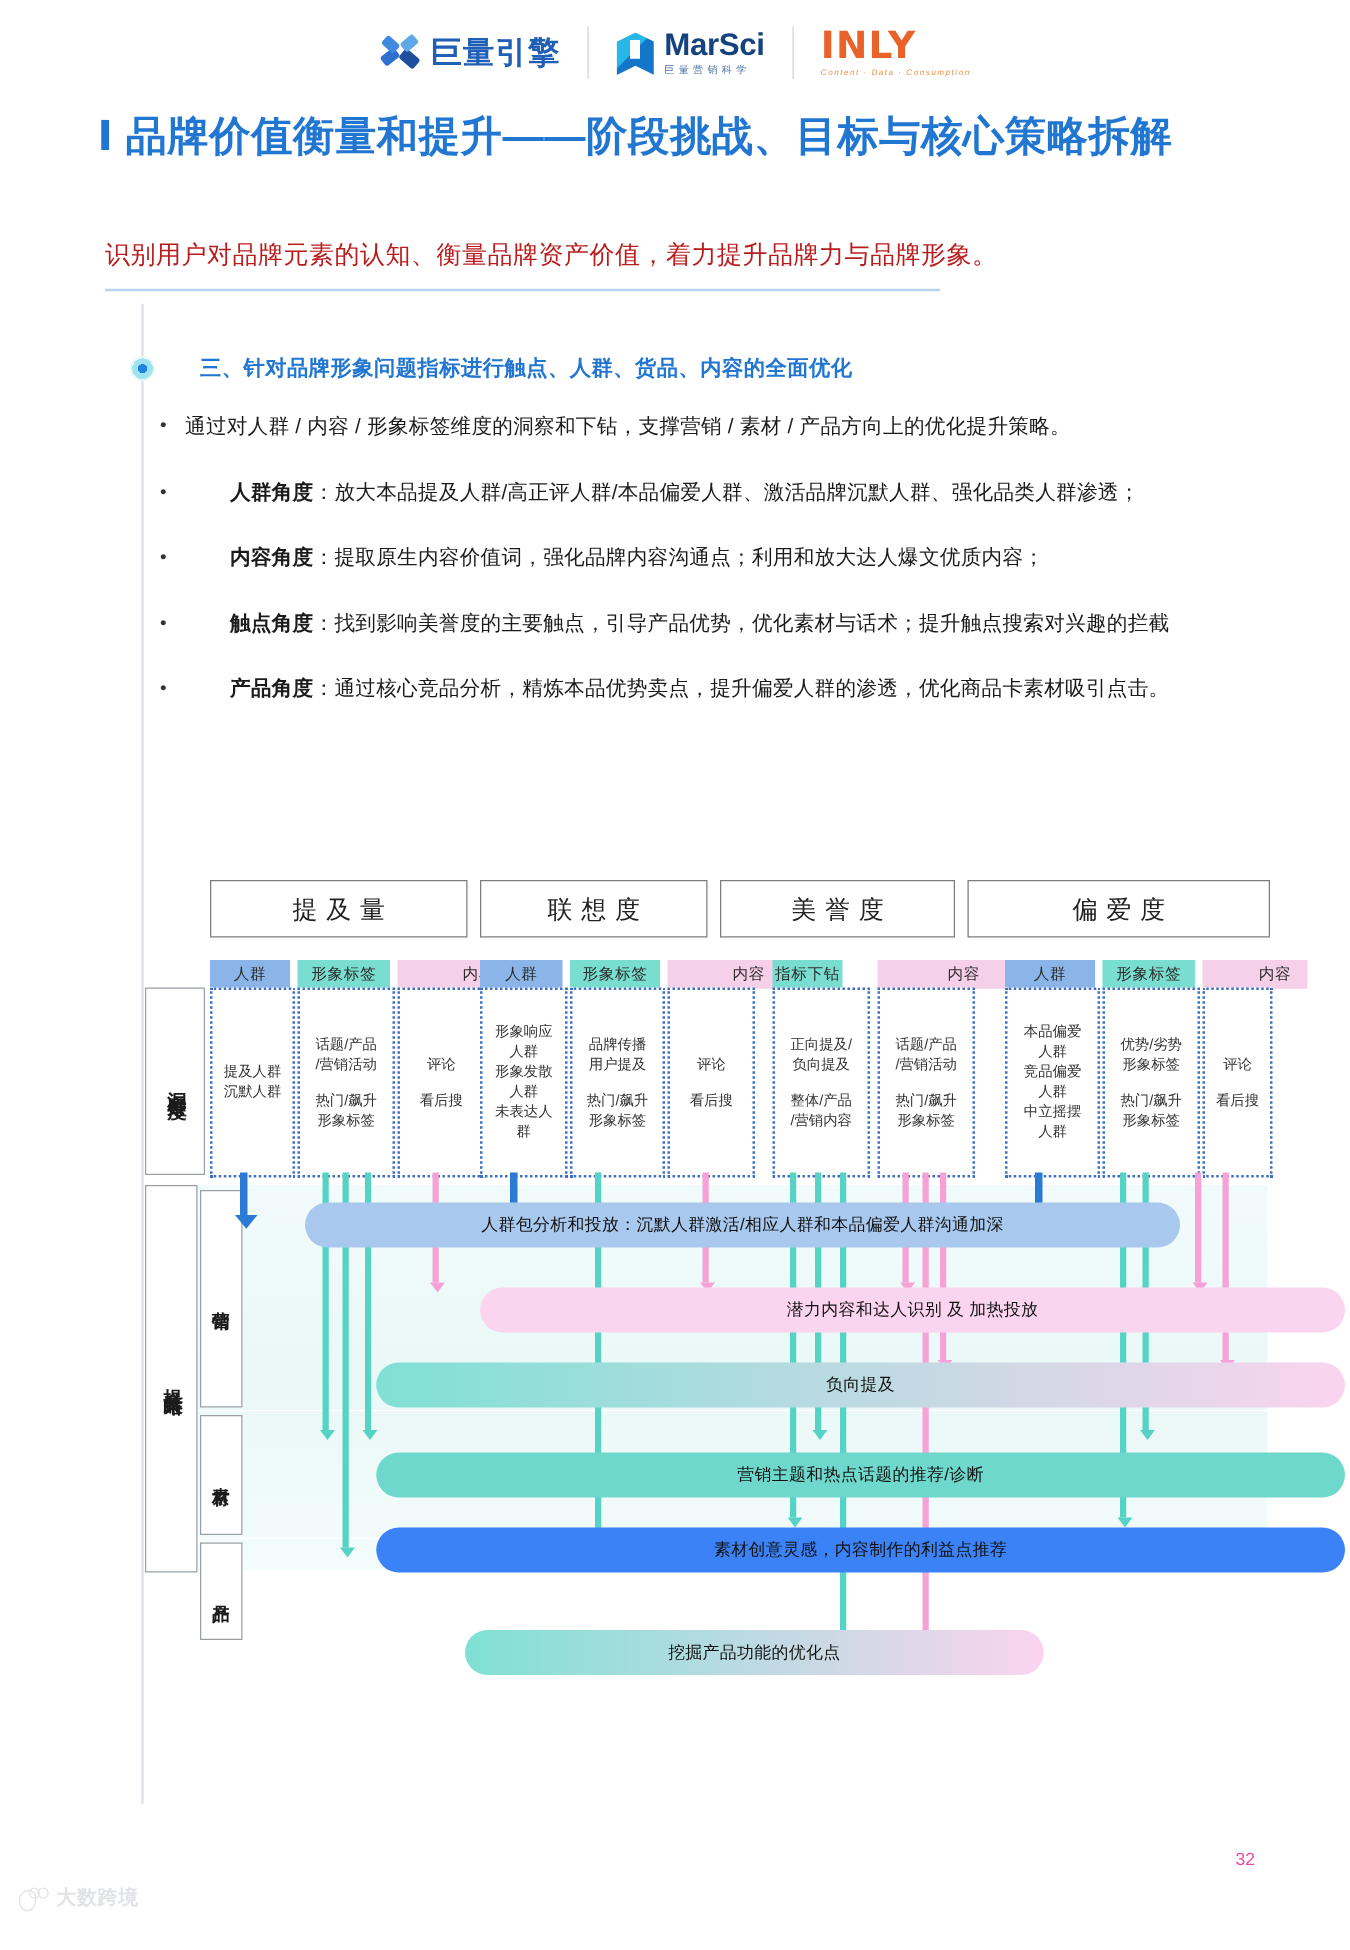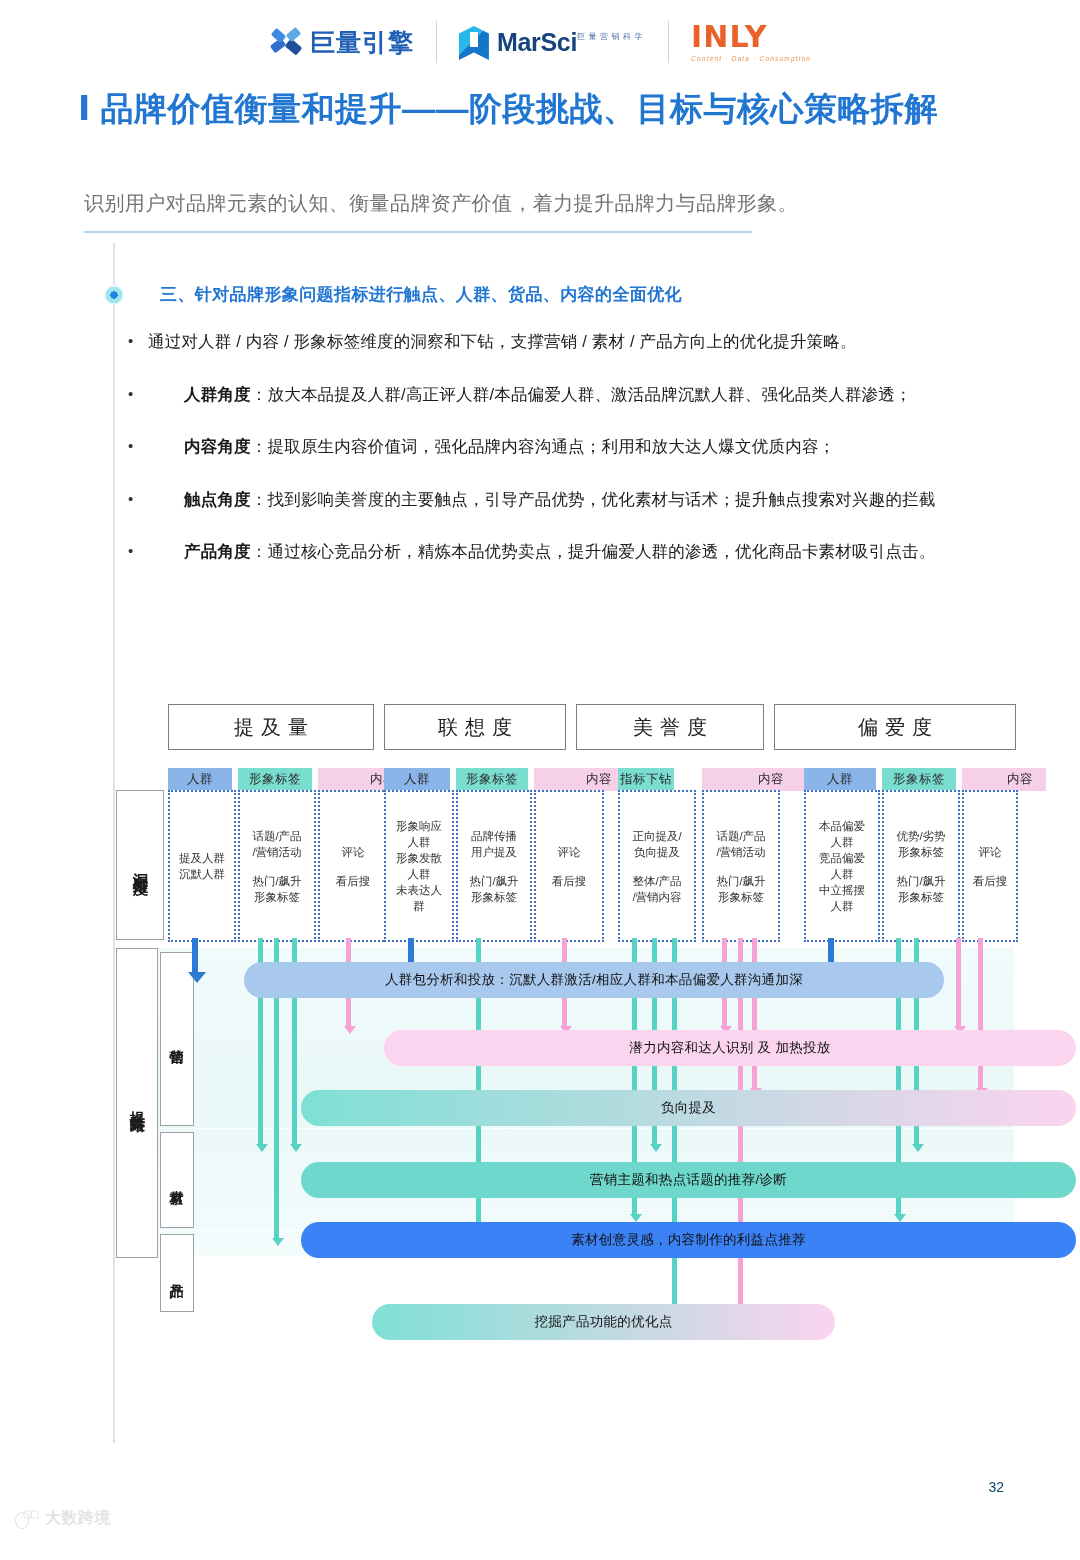--- a/index.html
+++ b/index.html
@@ -19,30 +19,30 @@
   .ju-b1{width:14px;height:9px;background:#2f6fd0;transform:rotate(-38deg);left:2px;top:16px;}
   .ju-b2{width:13px;height:9px;background:#3f8ae0;transform:rotate(42deg);left:3px;top:6px;}
   .ju-b3{width:15px;height:10px;background:#1e4f9c;transform:rotate(40deg);left:17px;top:17px;}
   .ju-b4{width:13px;height:9px;background:#5fa8e8;transform:rotate(-40deg);left:18px;top:5px;}
   .ju-txt{font-size:25px;font-weight:bold;color:#1f5fb5;letter-spacing:1px;line-height:1;}
   .mar-mark{width:30px;height:36px;position:relative;margin-right:8px;}
   .mar-cube{position:absolute;left:0;top:2px;width:30px;height:34px;
     background:linear-gradient(135deg,#27b7e8 0%,#27b7e8 45%,#1476c9 46%,#1476c9 100%);
     clip-path:polygon(0% 22%,50% 0%,100% 22%,100% 100%,50% 78%,0% 100%);}
   .mar-notch{position:absolute;left:11px;top:8px;width:8px;height:15px;background:#ffffff;}
-  .mar-texts{display:flex;flex-direction:row;line-height:1;}
+  .mar-texts{display:flex;flex-direction:column;line-height:1;}
   .mar-main{font-size:25px;font-weight:bold;color:#15437e;letter-spacing:-.3px;}
   .mar-sub{font-size:8px;color:#4a6fa0;letter-spacing:3.5px;margin-top:3px;}
   .inly-texts{display:flex;flex-direction:column;line-height:1;}
   .inly-main{font-size:30px;font-weight:bold;color:#e8622a;letter-spacing:1px;font-family:"DejaVu Sans",sans-serif;}
   .inly-sub{font-size:6.5px;color:#e8904a;letter-spacing:1.2px;margin-top:4px;font-style:italic;}
 
   
   .title{position:absolute;left:78px;top:88px;width:930px;font-size:33px;font-weight:bold;color:#2176d2;line-height:1.28;letter-spacing:.5px;}
-  .subtitle{position:absolute;left:84px;top:190px;width:940px;font-size:20px;color:#737373;letter-spacing:.4px;}
+  .subtitle{position:absolute;left:84px;top:190px;width:940px;font-size:20px;color:#b91c1c;letter-spacing:.4px;}
   .rule{position:absolute;left:84px;top:231px;width:668px;height:2px;background:#b9d3ef;}
 
   
   .tl-line{position:absolute;left:113px;top:243px;width:2px;height:1200px;background:#dfe4ea;}
   .tl-dot{position:absolute;left:104px;top:285px;width:20px;height:20px;border-radius:50%;
     background:radial-gradient(circle,#1f83e0 0 26%,#9fe3ef 27% 58%,#e6f8fb 59% 100%);}
 
   .sechead{position:absolute;left:160px;top:283px;font-size:17px;font-weight:bold;color:#2176d2;letter-spacing:.4px;}
 
   .blist{position:absolute;left:128px;top:328px;width:900px;}
@@ -82,21 +82,21 @@
   .band-sep{position:absolute;left:34px;width:864px;height:1px;background:#ffffff;}
 
   .pill{position:absolute;height:36px;border-radius:18px;display:flex;align-items:center;justify-content:center;
         font-size:13.5px;color:#111;letter-spacing:.3px;}
 
   
   .conn{position:absolute;width:5px;}
   .arrowhead{position:absolute;width:0;height:0;border-left:6.5px solid transparent;border-right:6.5px solid transparent;}
   .arrowhead.big{border-left:9px solid transparent;border-right:9px solid transparent;}
 
-  .pagenum{position:absolute;right:76px;top:1479px;font-size:14px;color:#0c4a6e;}
+  .pagenum{position:absolute;right:76px;top:1479px;font-size:14px;color:#ec4899;}
 
   .wm{position:absolute;left:14px;top:1508px;display:flex;align-items:center;gap:5px;opacity:.30;}
   .wm-ico{width:26px;height:20px;position:relative;}
   .wm-ico .c1{position:absolute;left:9px;top:1px;width:7px;height:7px;border:1.6px solid #9aa3ad;border-radius:50%;}
   .wm-ico .c2{position:absolute;left:16px;top:1px;width:7px;height:7px;border:1.6px solid #9aa3ad;border-radius:50%;}
   .wm-ico .c3{position:absolute;left:1px;top:3px;width:12px;height:15px;border:1.6px solid #9aa3ad;border-radius:50% 6px 50% 50%;}
   .wm-txt{font-size:16px;font-weight:bold;color:#9aa3ad;letter-spacing:.5px;}
 </style>
 </head>
 <body>

